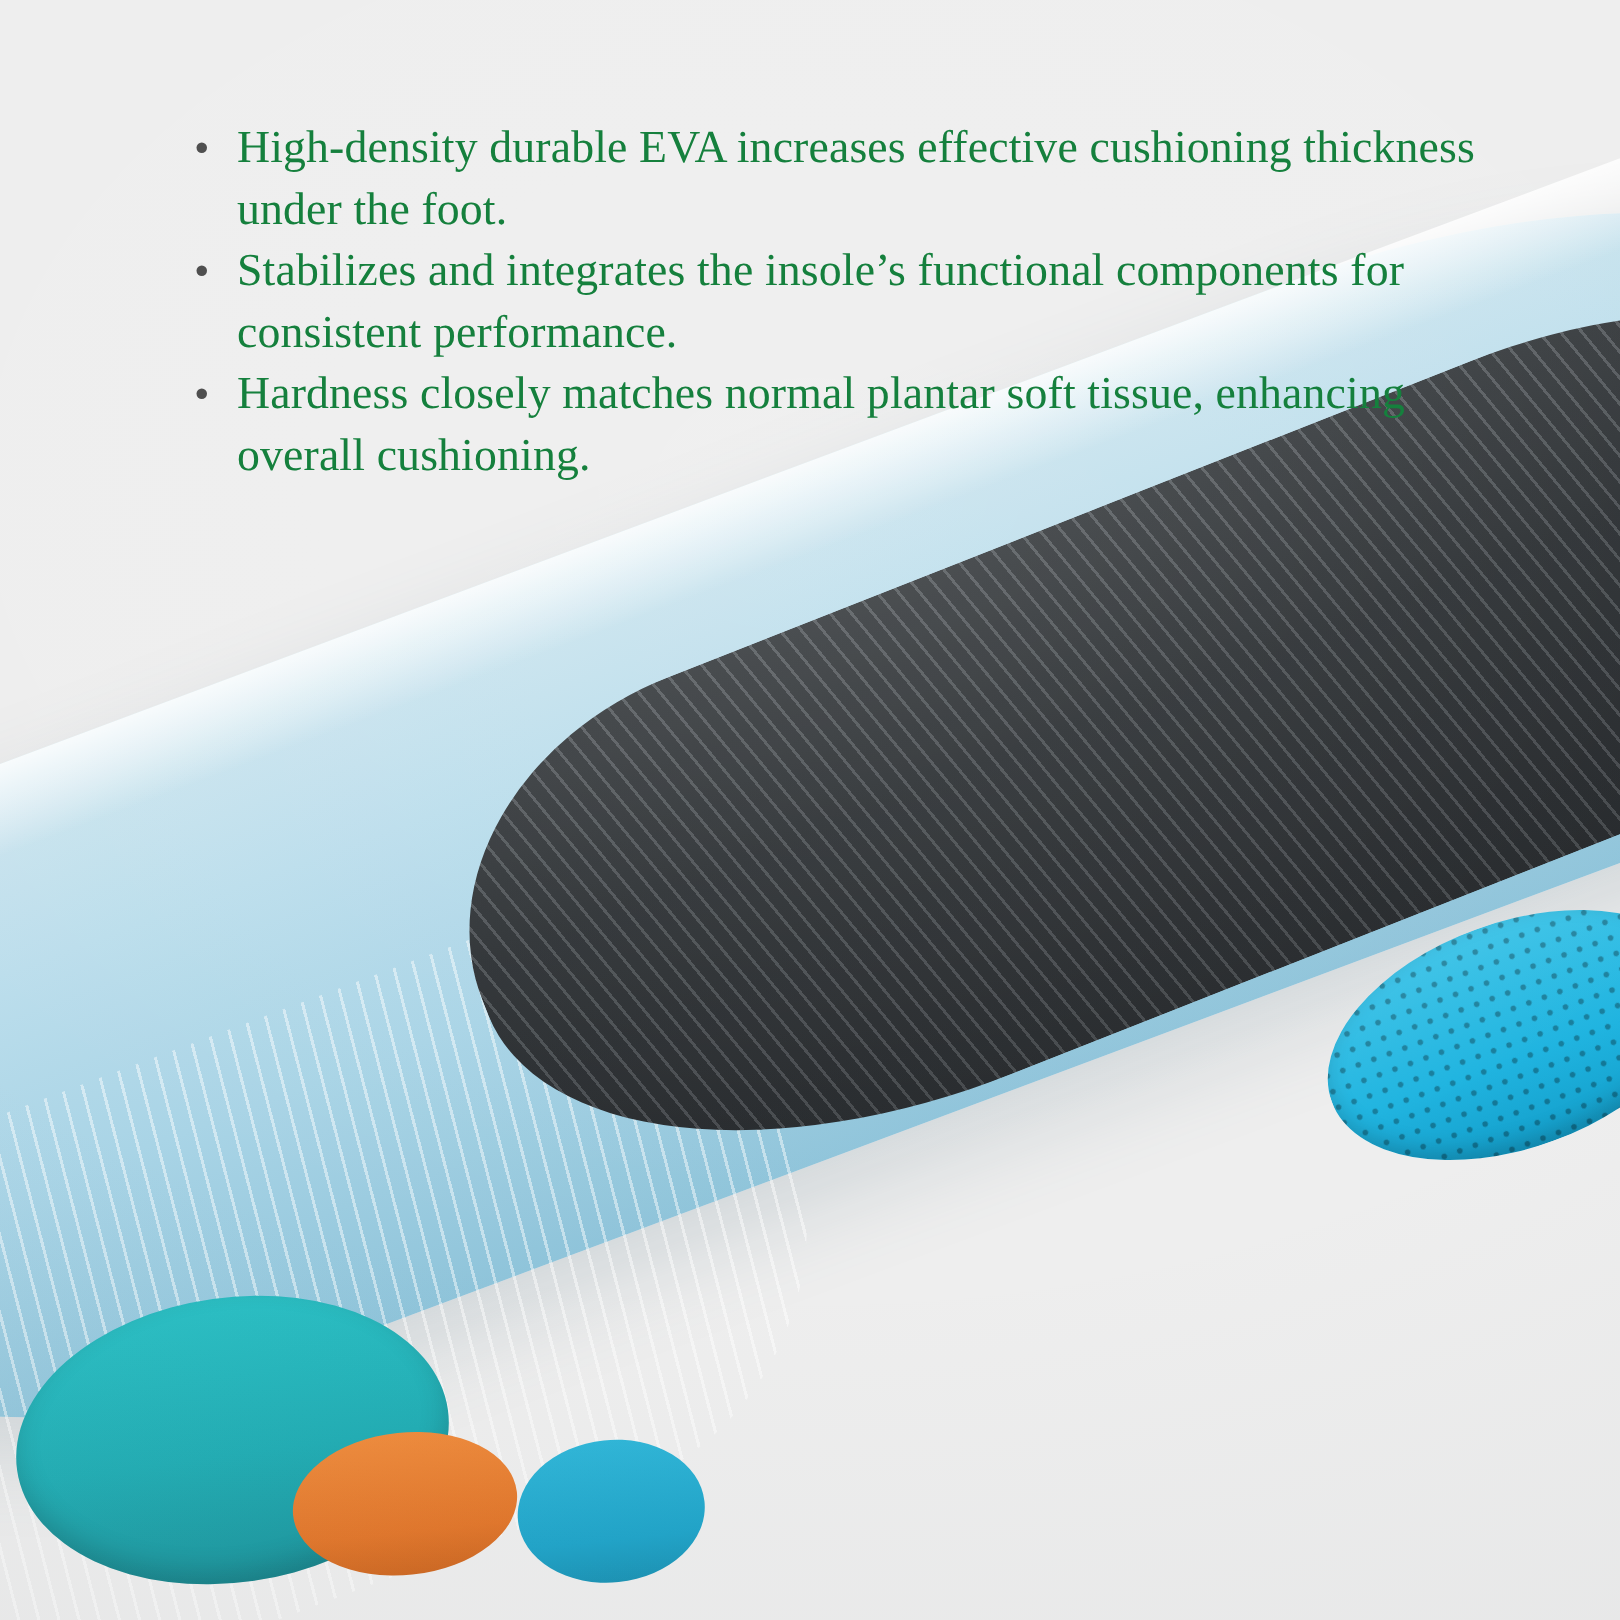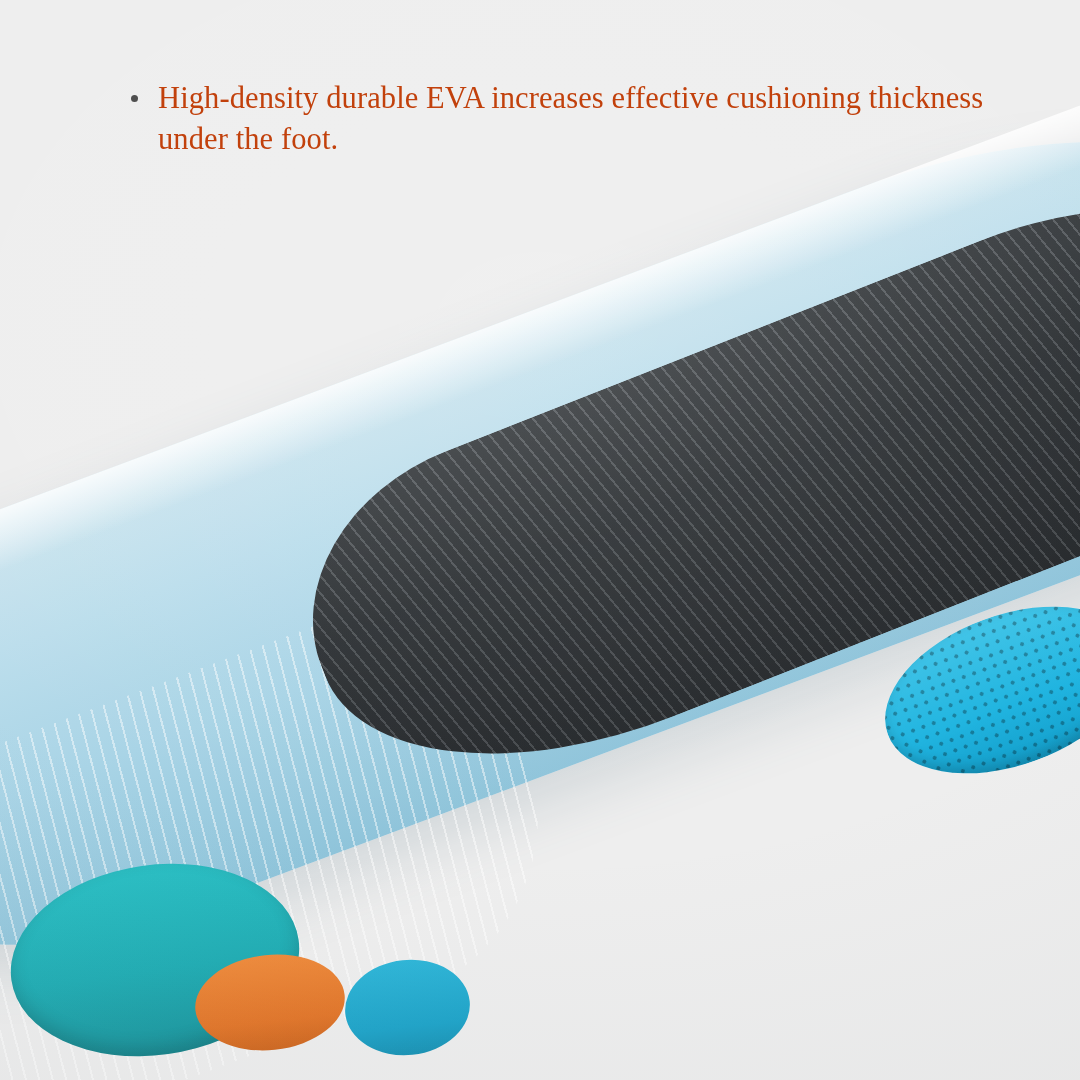--- a/index.html
+++ b/index.html
@@ -170,21 +170,21 @@
     background: radial-gradient(130% 90% at 50% 30%, rgba(255,255,255,0.10) 0%, rgba(255,255,255,0.0) 55%, rgba(120,130,135,0.08) 100%);
     pointer-events: none;
   }
 
   
   .bullets {
     position: absolute;
     left: 120px;
     top: 78px;
     width: 870px;
-    color: #c2410c;
+    color: #15803d;
     font-size: 30.5px;
     line-height: 41px;
     z-index: 5;
   }
   .bullets ul {
     list-style: none;
     margin: 0;
     padding: 0;
   }
   .bullets li {
@@ -222,16 +222,24 @@
 
     <div class="photo-vignette"></div>
   </div>
 
   <div class="bullets">
     <ul>
       <li>
         <span class="dot"></span>
         <span>High-density durable EVA increases effective cushioning thickness under the foot.</span>
       </li>
+      <li>
+        <span class="dot"></span>
+        <span>Stabilizes and integrates the insole’s functional components for consistent performance.</span>
+      </li>
+      <li>
+        <span class="dot"></span>
+        <span>Hardness closely matches normal plantar soft tissue, enhancing overall cushioning.</span>
+      </li>
     </ul>
   </div>
 
 </div>
 
 </body></html>

